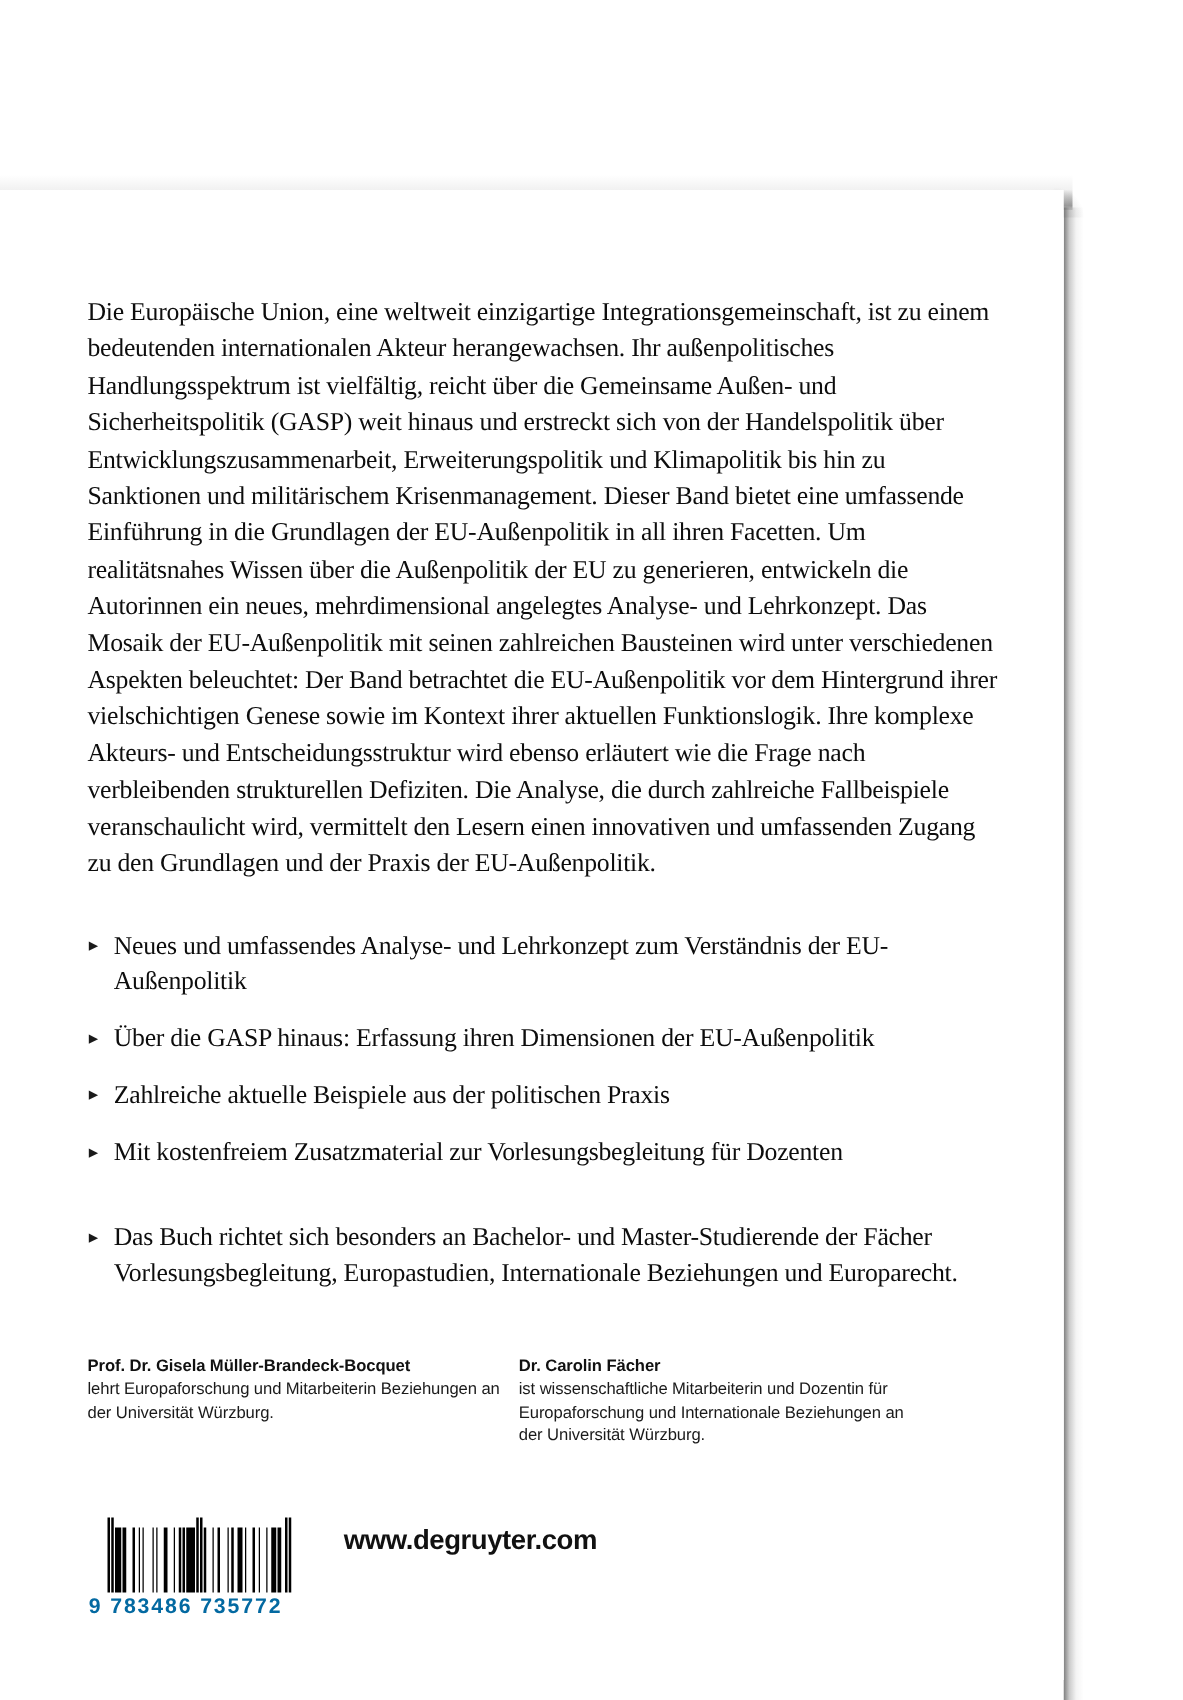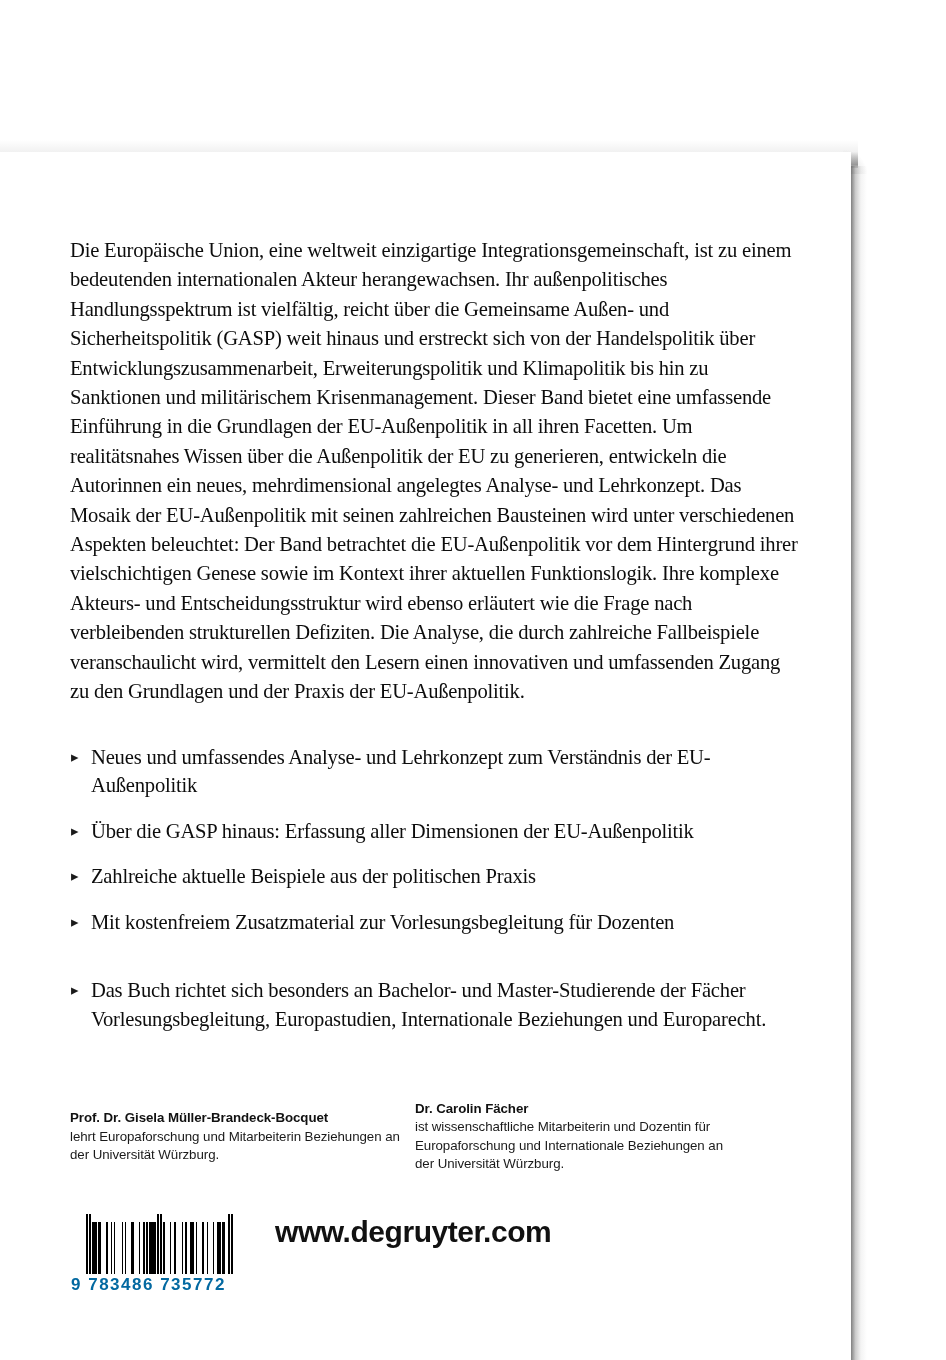--- a/index.html
+++ b/index.html
@@ -109,23 +109,22 @@
     line-height: 28.6px;
     color: #1a1a1a;
   }
   .bullets-primary { margin-top: 36px !important; }
   .bullets-primary li { margin-bottom: 17px; }
   .bullets-secondary { margin-top: 40px !important; }
 
   
   .bios {
     display: flex;
-    margin-top: 66px;
+    margin-top: 50px;
     font-family: "Liberation Sans", sans-serif;
-    align-items: center;
   }
   .bio-col { width: 345px; }
   .bio-col.second { width: 330px; }
   .bio-name {
     font-size: 13.3px;
     font-weight: bold;
     line-height: 18.6px;
     color: #111111;
     letter-spacing: -0.005em;
   }
@@ -163,21 +162,21 @@
     margin-top: 1px;
     margin-left: 1px;
     white-space: nowrap;
   }
   .imprint {
     margin-left: 30px;
     padding-top: 4px;
     font-family: "Liberation Sans", sans-serif;
   }
   .imprint-url {
-    font-size: 30px;
+    font-size: 22px;
     font-weight: bold;
     color: #111111;
     line-height: 27px;
     letter-spacing: -0.015em;
   }
   .imprint-isbn {
     font-size: 19.5px;
     font-weight: normal;
     color: #1a1a1a;
     line-height: 26px;
@@ -198,21 +197,21 @@
 
       <p class="blurb">Die Europäische Union, eine weltweit einzigartige Integrationsgemeinschaft, ist zu einem bedeutenden internationalen Akteur herangewachsen. Ihr außenpolitisches Handlungsspektrum ist vielfältig, reicht über die Gemeinsame Außen- und Sicherheitspolitik (GASP) weit hinaus und erstreckt sich von der Handelspolitik über Entwicklungszusammenarbeit, Erweiterungspolitik und Klimapolitik bis hin zu Sanktionen und militärischem Krisenmanagement. Dieser Band bietet eine umfassende Einführung in die Grundlagen der EU-Außenpolitik in all ihren Facetten. Um realitätsnahes Wissen über die Außenpolitik der EU zu generieren, entwickeln die Autorinnen ein neues, mehrdimensional angelegtes Analyse- und Lehrkonzept. Das Mosaik der EU-Außenpolitik mit seinen zahlreichen Bausteinen wird unter verschiedenen Aspekten beleuchtet: Der Band betrachtet die EU-Außenpolitik vor dem Hintergrund ihrer vielschichtigen Genese sowie im Kontext ihrer aktuellen Funktionslogik. Ihre komplexe Akteurs- und Entscheidungsstruktur wird ebenso erläutert wie die Frage nach verbleibenden strukturellen Defiziten. Die Analyse, die durch zahlreiche Fallbeispiele veranschaulicht wird, vermittelt den Lesern einen innovativen und umfassenden Zugang zu den Grundlagen und der Praxis der EU-Außenpolitik.</p>
 
       <ul class="bullets bullets-primary">
         <li>
           <span class="bullet-marker">▸</span>
           <span>Neues und umfassendes Analyse- und Lehrkonzept zum Verständnis der EU-Außenpolitik</span>
         </li>
         <li>
           <span class="bullet-marker">▸</span>
-          <span>Über die GASP hinaus: Erfassung aller Dimensionen der EU-Außenpolitik</span>
+          <span>Über die GASP hinaus: Erfassung ihren Dimensionen der EU-Außenpolitik</span>
         </li>
         <li>
           <span class="bullet-marker">▸</span>
           <span>Zahlreiche aktuelle Beispiele aus der politischen Praxis</span>
         </li>
         <li>
           <span class="bullet-marker">▸</span>
           <span>Mit kostenfreiem Zusatzmaterial zur Vorlesungsbegleitung für Dozenten</span>
         </li>
       </ul>

